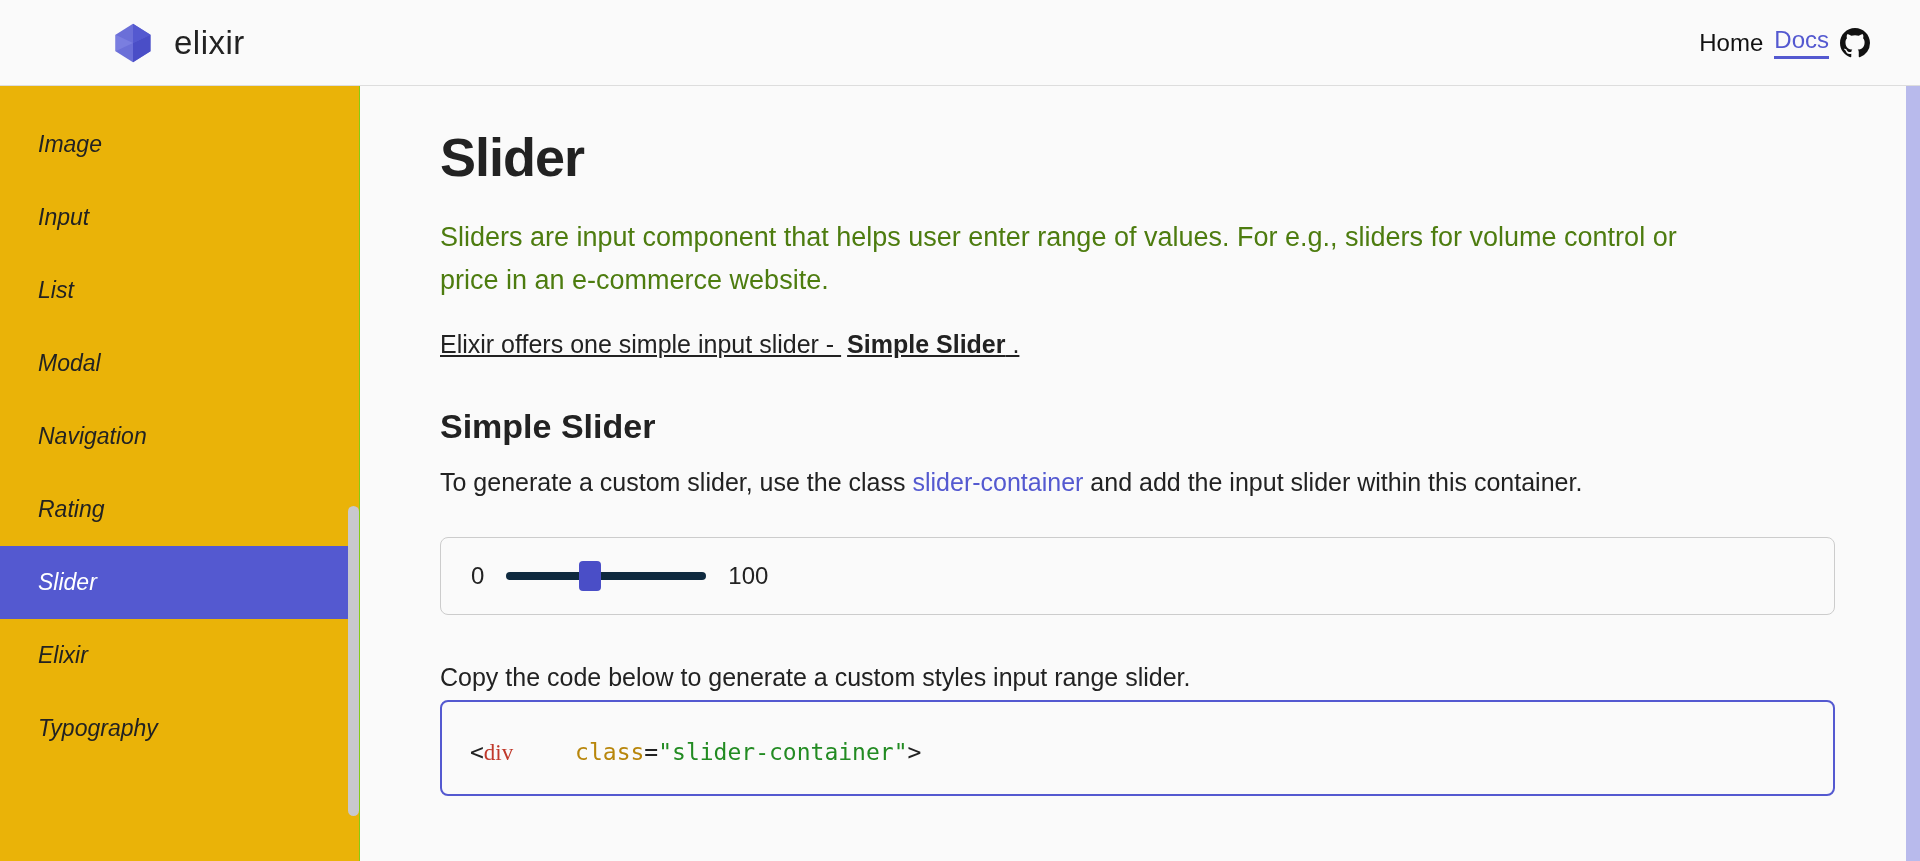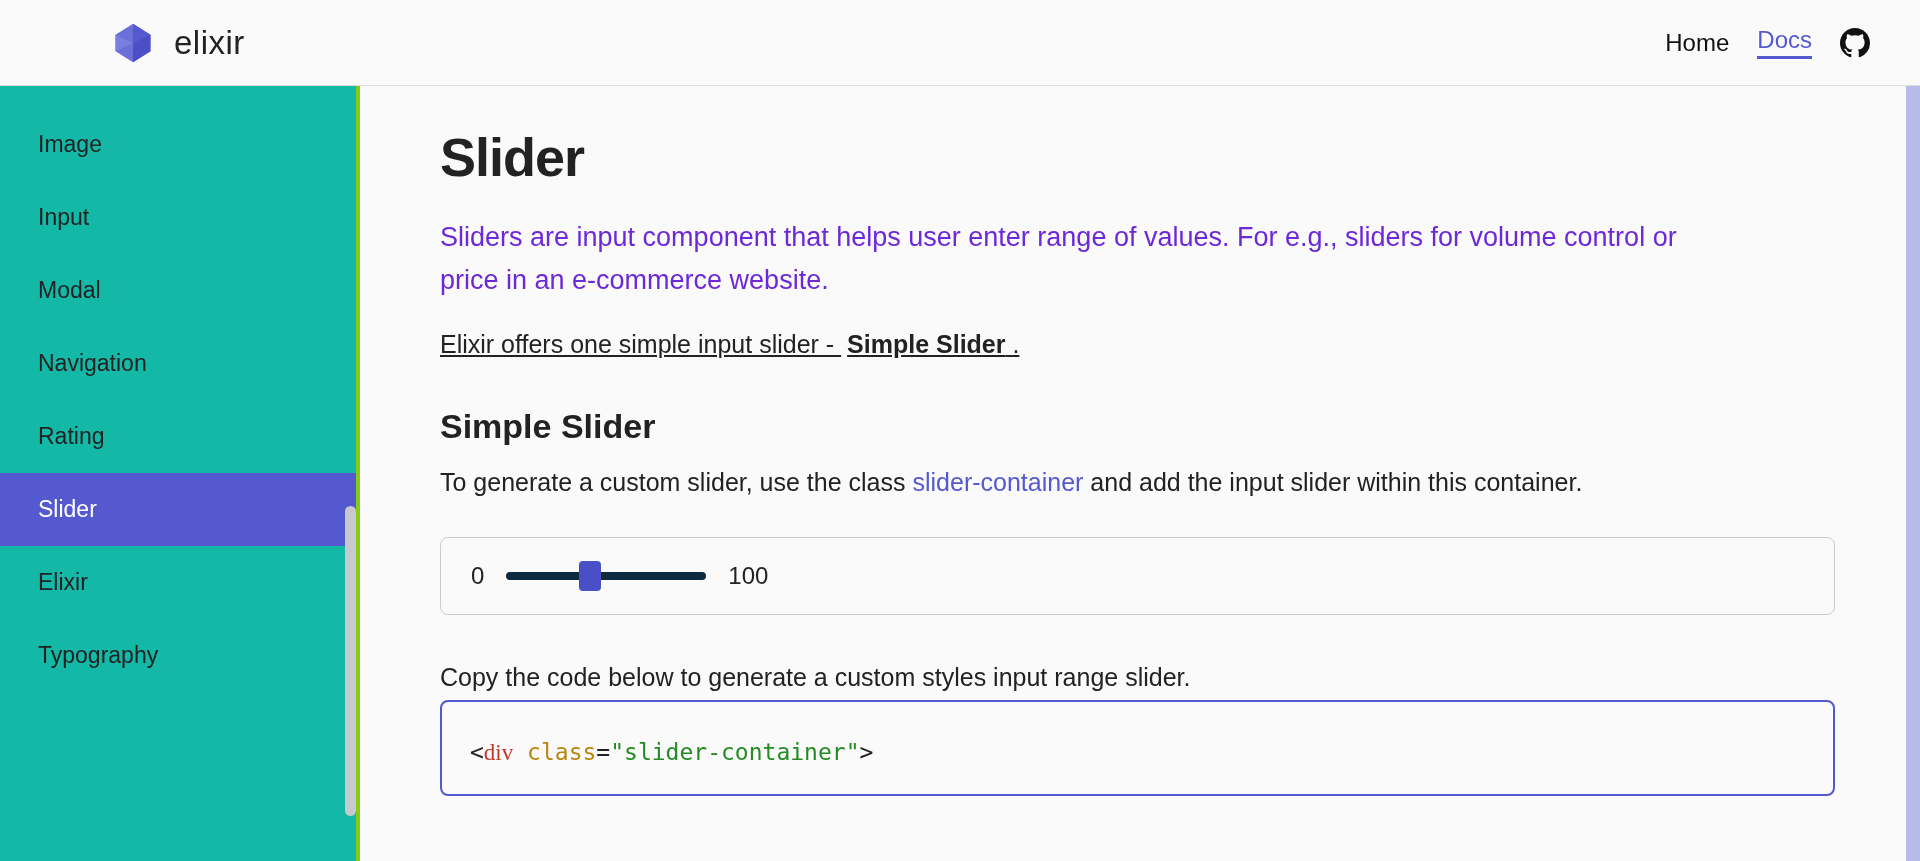--- a/index.html
+++ b/index.html
@@ -16,33 +16,34 @@
     align-items: center;
     justify-content: space-between;
     height: 86px;
     padding: 0 50px 0 110px;
     border-bottom: 1px solid #ddd;
     background: #fafafa;
   }
   .logo-wrap { display: flex; align-items: center; gap: 18px; }
   .logo-icon { width: 46px; height: 46px; }
   .logo-text { font-size: 33px; font-weight: 500; color: #222; letter-spacing: 0.5px; }
-  .nav { display: flex; align-items: center; gap: 28px; }
+  .nav { display: flex; align-items: center; gap: 11px; }
   .nav a { text-decoration: none; color: #111; font-size: 24px; font-weight: 500; cursor: pointer; }
   .nav a.active { color: #5459d0; border-bottom: 3px solid #5459d0; padding-bottom: 2px; }
   .github-icon { width: 30px; height: 30px; cursor: pointer; }
   
   .body { display: flex; flex: 1; overflow: hidden; position: relative; }
   
   .sidebar {
     width: 360px;
-    background: #14b8a6;
+    background: #eab308;
     overflow-y: auto;
     position: relative;
-    border-right: 4px solid #84cc16;
+    border-right: 1px solid #84cc16;
+    font-style: italic;
   }
   .sidebar-inner { padding-top: 22px; }
   .sidebar-item {
     padding: 23px 38px;
     font-size: 23px;
     color: #222;
     cursor: pointer;
     font-weight: 400;
   }
   .sidebar-item.active {
@@ -70,21 +71,21 @@
   }
   
   .main {
     flex: 1;
     padding: 40px 80px 0 80px;
     overflow-y: auto;
     background: #fafafa;
     position: relative;
   }
   .page-title { font-size: 54px; font-weight: 700; color: #222; margin-bottom: 28px; letter-spacing: -1px; }
-  .page-desc { font-size: 27px; color: #6d28d9; line-height: 1.6; margin-bottom: 28px; max-width: 1300px; }
+  .page-desc { font-size: 27px; color: #4d7c0f; line-height: 1.6; margin-bottom: 28px; max-width: 1300px; }
   .offers { font-size: 25px; color: #222; margin-bottom: 48px; text-decoration: underline; }
   .offers strong { font-weight: 700; margin-left: 6px; }
   .section-title { font-size: 34px; font-weight: 700; color: #222; margin-bottom: 22px; }
   .section-desc { font-size: 25px; color: #222; margin-bottom: 40px; }
   .section-desc .highlight { color: #5459d0; font-weight: 500; }
   
   .slider-container {
     border: 1px solid #ccc;
     border-radius: 8px;
     padding: 24px 30px;
@@ -105,21 +106,21 @@
     border-radius: 8px;
     padding: 30px 28px 20px 28px;
     font-family: 'Consolas', 'Monaco', monospace;
     font-size: 23px;
     max-width: 1395px;
     background: #fafafa;
     line-height: 1.8;
   }
   .code-box .tag-bracket { color: #222; }
   .code-box .tag-name { color: #c0392b; font-family: Liberation Serif, serif; }
-  .code-box .attr-name { color: #b8860b; }
+  .code-box .attr-name { color: #b8860b; margin-left: 48px; }
   .code-box .attr-val { color: #228b22; }
   
   .right-edge {
     position: absolute;
     right: 0;
     top: 86px;
     bottom: 0;
     width: 14px;
     background: #b8baec;
   }
@@ -149,20 +150,21 @@
         </svg>
       </span>
     </div>
   </div>
 
   <div class="body">
     <div class="sidebar">
       <div class="sidebar-inner" id="sidebar-list">
           <div class="sidebar-item">Image</div>
           <div class="sidebar-item">Input</div>
+          <div class="sidebar-item">List</div>
           <div class="sidebar-item">Modal</div>
           <div class="sidebar-item">Navigation</div>
           <div class="sidebar-item">Rating</div>
           <div class="sidebar-item active">Slider</div>
           <div class="sidebar-item">Elixir</div>
           <div class="sidebar-item">Typography</div>
         </div>
       <div class="sidebar-scrollbar"></div>
     </div>
     <div class="divider-line"></div>

